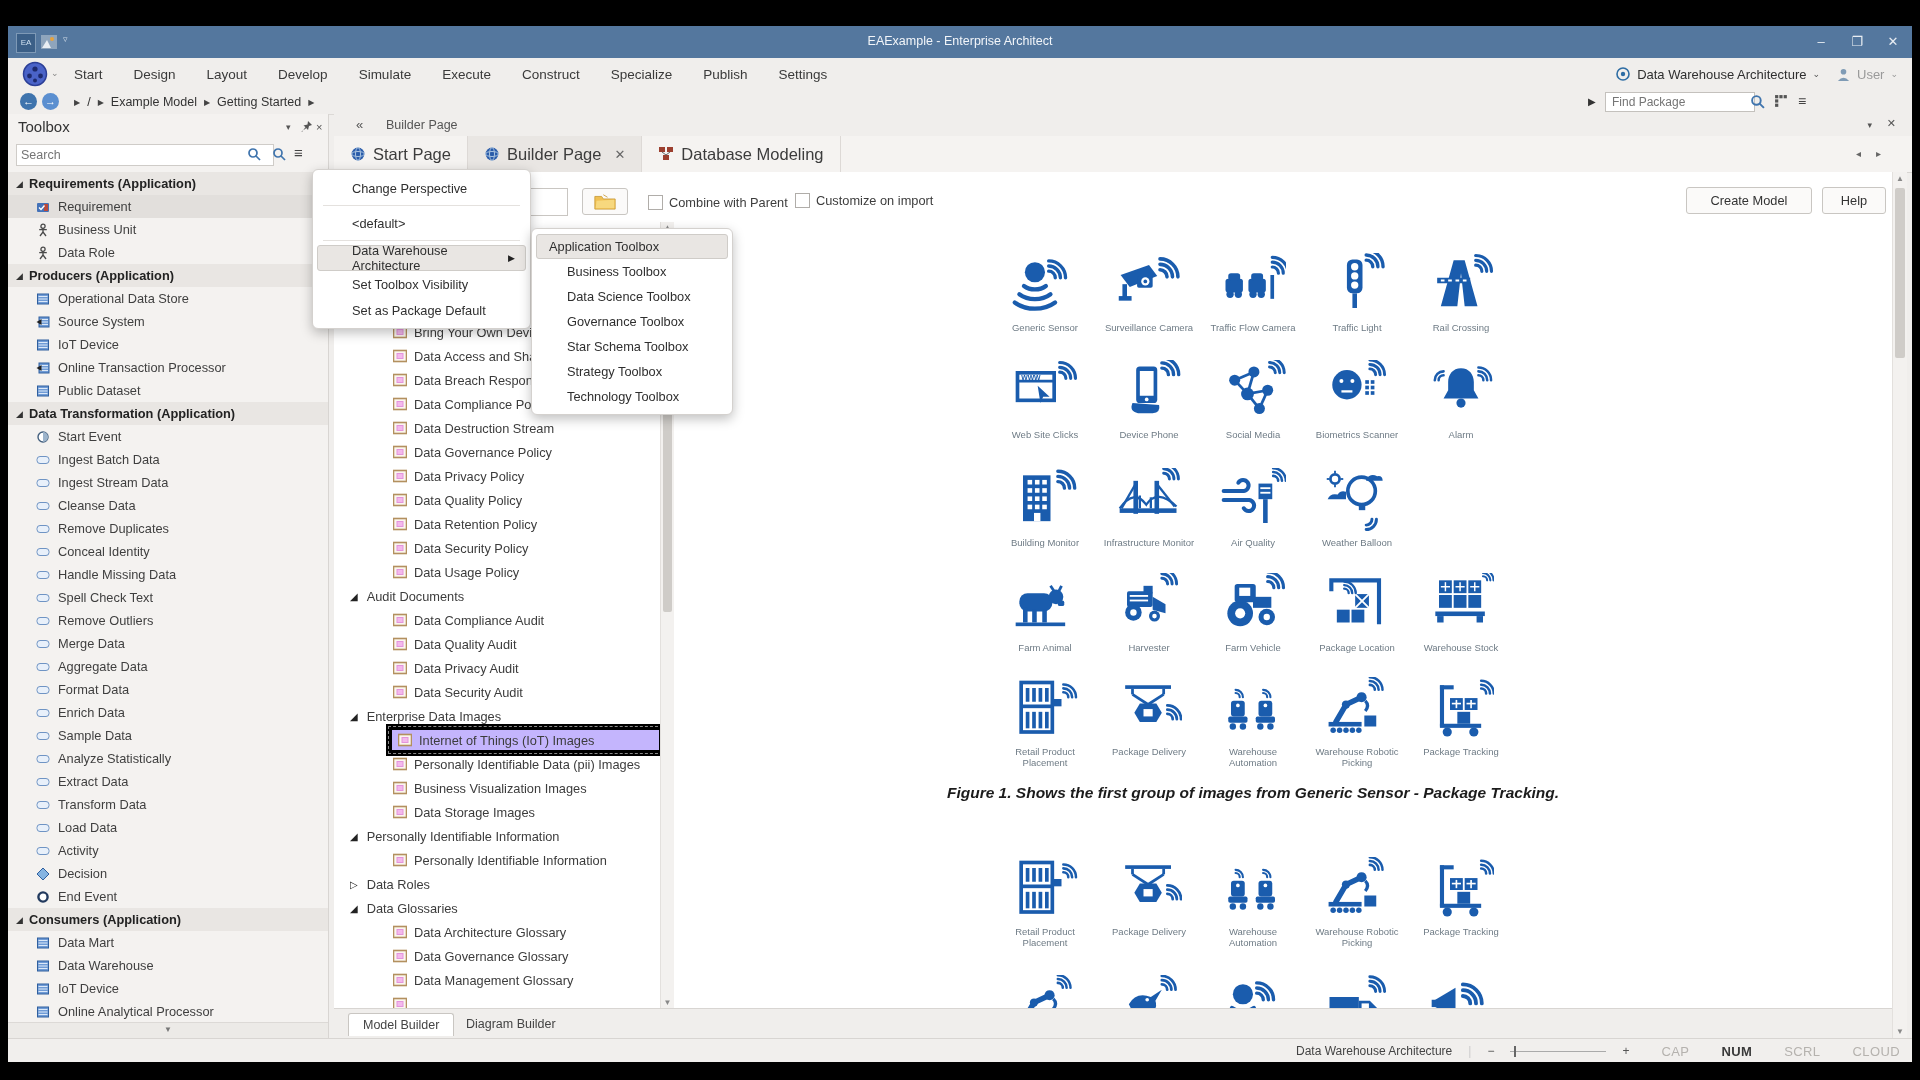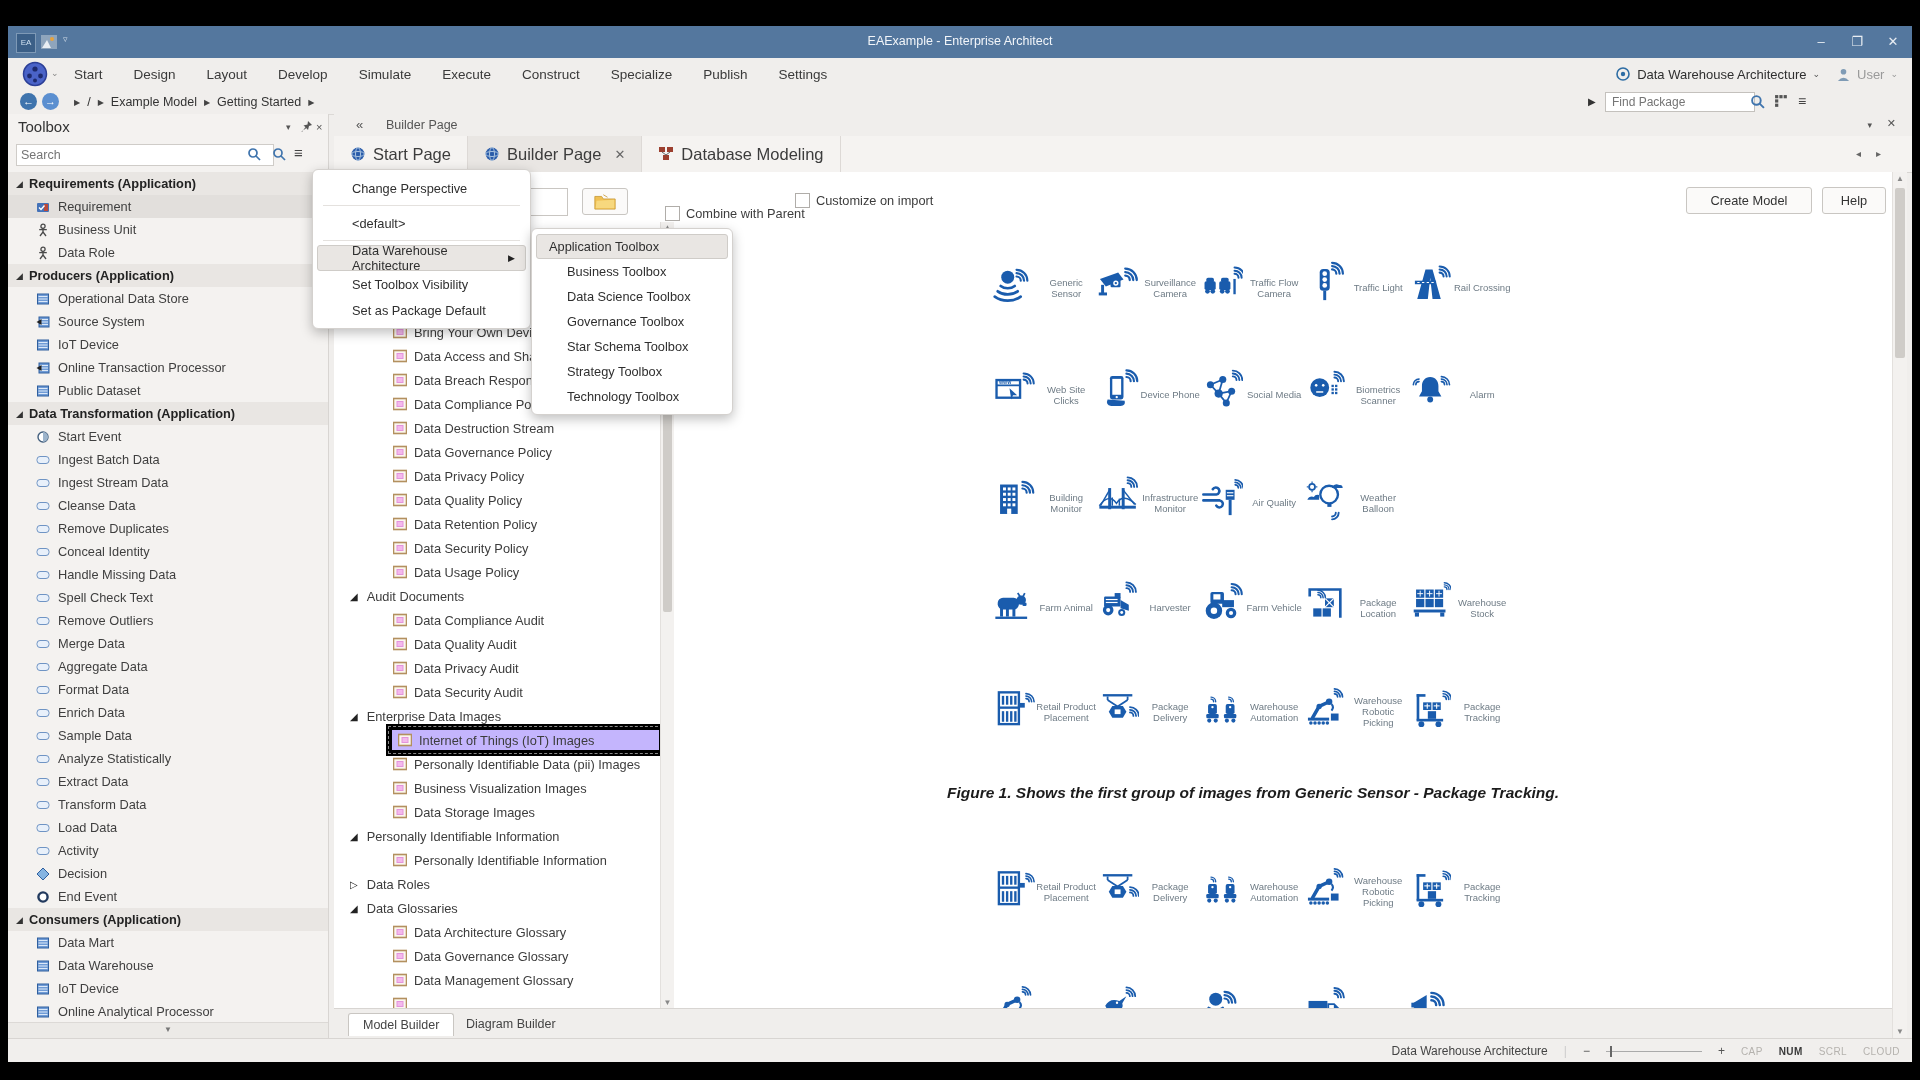--- a/index.html
+++ b/index.html
@@ -49,30 +49,30 @@
   .gnode .ga{font-size:10px;color:#222;}
   .lnode{height:24px;display:flex;align-items:center;gap:7px;padding-left:52px;font-size:12.8px;color:#3c3c3c;}
   .lnode .band{display:flex;align-items:center;gap:7px;height:20px;padding:0 6px;border:1px solid transparent;}
   .lnode.sel .band{background:#c4b5fd;border:6px solid #000000;outline:1px dashed #8a8a8a;outline-offset:-3px;width:255px;}
   
   .sbtrack{position:absolute;background:#f3f1ef;border-left:1px solid #e3e0dd;}
   .sbthumb{position:absolute;background:#cfccc8;border-radius:2px;}
   .sbarrow{position:absolute;font-size:8px;color:#888;text-align:center;width:13px;}
   
   .drow{position:absolute;width:520px;display:flex;}
-  .dcell{width:104px;display:flex;flex-direction:row;align-items:center;}
+  .dcell{width:104px;display:flex;flex-direction:column;align-items:center;}
   .dlabel{margin-top:3px;width:96px;text-align:center;font-size:9.5px;line-height:11px;color:#6e7b85;}
   #caption{position:absolute;left:609px;top:612px;width:620px;text-align:center;font-size:15.5px;font-weight:bold;font-style:italic;color:#1c1c1c;}
   #bstrip{position:absolute;left:0;top:836px;width:1558px;height:30px;background:#f0eeec;border-top:1px solid #d8d5d2;}
   .btab{position:absolute;top:4px;height:22px;display:flex;align-items:center;padding:0 14px;font-size:12.5px;color:#444;}
   .btab.active{background:#fff;border:1px solid #c9c6c2;border-bottom:none;border-radius:3px 3px 0 0;}
   
   #statusbar{left:0;top:1012px;width:1904px;height:24px;background:#f1efed;border-top:1px solid #d8d5d2;}
   #sb-right{position:absolute;right:12px;top:0;height:24px;display:flex;align-items:center;gap:16px;font-size:12px;color:#555;}
-  .sb-ind{font-size:10px;letter-spacing:.4px;}
+  .sb-ind{font-size:13px;letter-spacing:.4px;margin-left:16px;}
   .sb-ind.on{color:#3a3a3a;font-weight:bold;}
   .sb-ind.off{color:#b5b2ae;}
   
   .menu{position:absolute;background:#fff;border:1px solid #d4d1ce;border-radius:6px;box-shadow:0 4px 12px rgba(0,0,0,.25);z-index:100;padding:5px 0;}
   .mi{height:24px;display:flex;align-items:center;font-size:12.8px;color:#2f2f2f;padding:0 12px 0 34px;position:relative;margin:0 4px;border-radius:3px;border:1px solid transparent;}
   .mi.hl{background:#e9e6e3;border:1px solid #cfccc8;}
   .mi .subarr{position:absolute;right:10px;font-size:9px;color:#222;}
   .msep{height:1px;background:#e4e1de;margin:4px 10px;}
   svg{display:block;}
 </style>
@@ -528,21 +528,21 @@
 
   <div class="abs" id="canvas">
     <input class="inputbox" style="left: 18px; top: 16px; width: 210px; height: 24px;">
     <div class="btn" style="left:248px;top:16px;width:44px;">
       <svg width="22" height="17" viewBox="0 0 26 20">
           <path d="M1 4 h8 l2 3 h14 v12 h-24 z" fill="#f0c053" stroke="#c89a36"></path>
           <path d="M3 9 l21 -1 v10 h-22 z" fill="#f7d87e"></path>
           <path d="M11 2 l5 3" stroke="#c89a36" fill="none"></path>
         </svg>
     </div>
-    <div class="chk" style="left:314px;top:34px;margin-left:17px;">
+    <div class="chk" style="left:314px;top:23px;">
       <span class="chkbox"></span>
       <span>Combine with Parent</span>
     </div>
     <div class="chk" style="left:461px;top:21px;">
       <span class="chkbox"></span>
       <span>Customize on import</span>
     </div>
     <div class="btn" style="left:1352px;top:15px;width:124px;">Create Model</div>
     <div class="btn" style="left:1488px;top:15px;width:62px;">Help</div>
 

